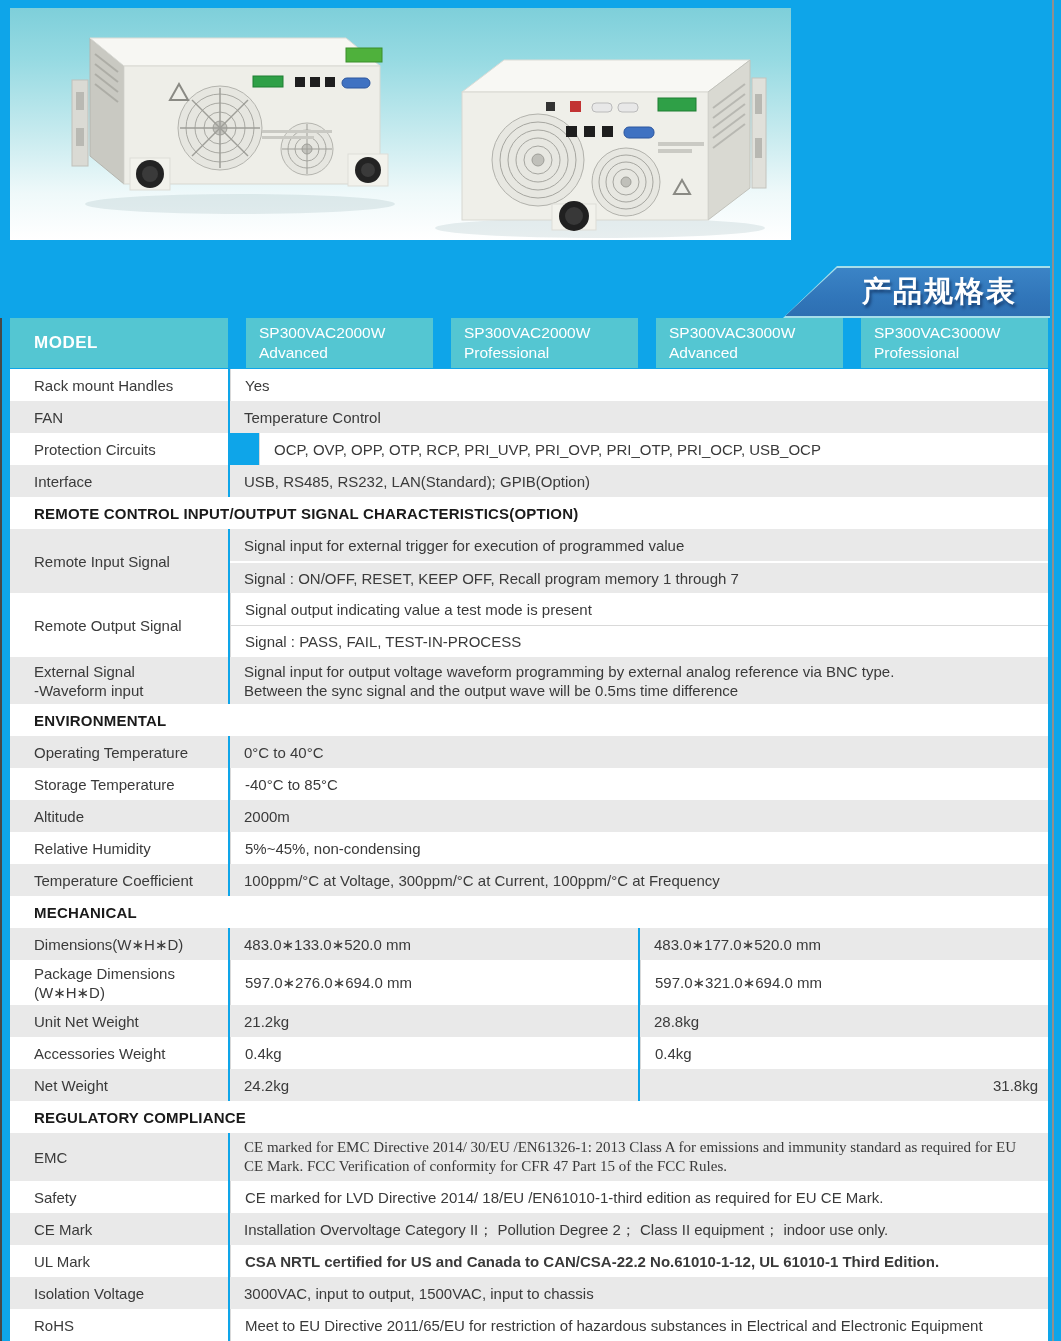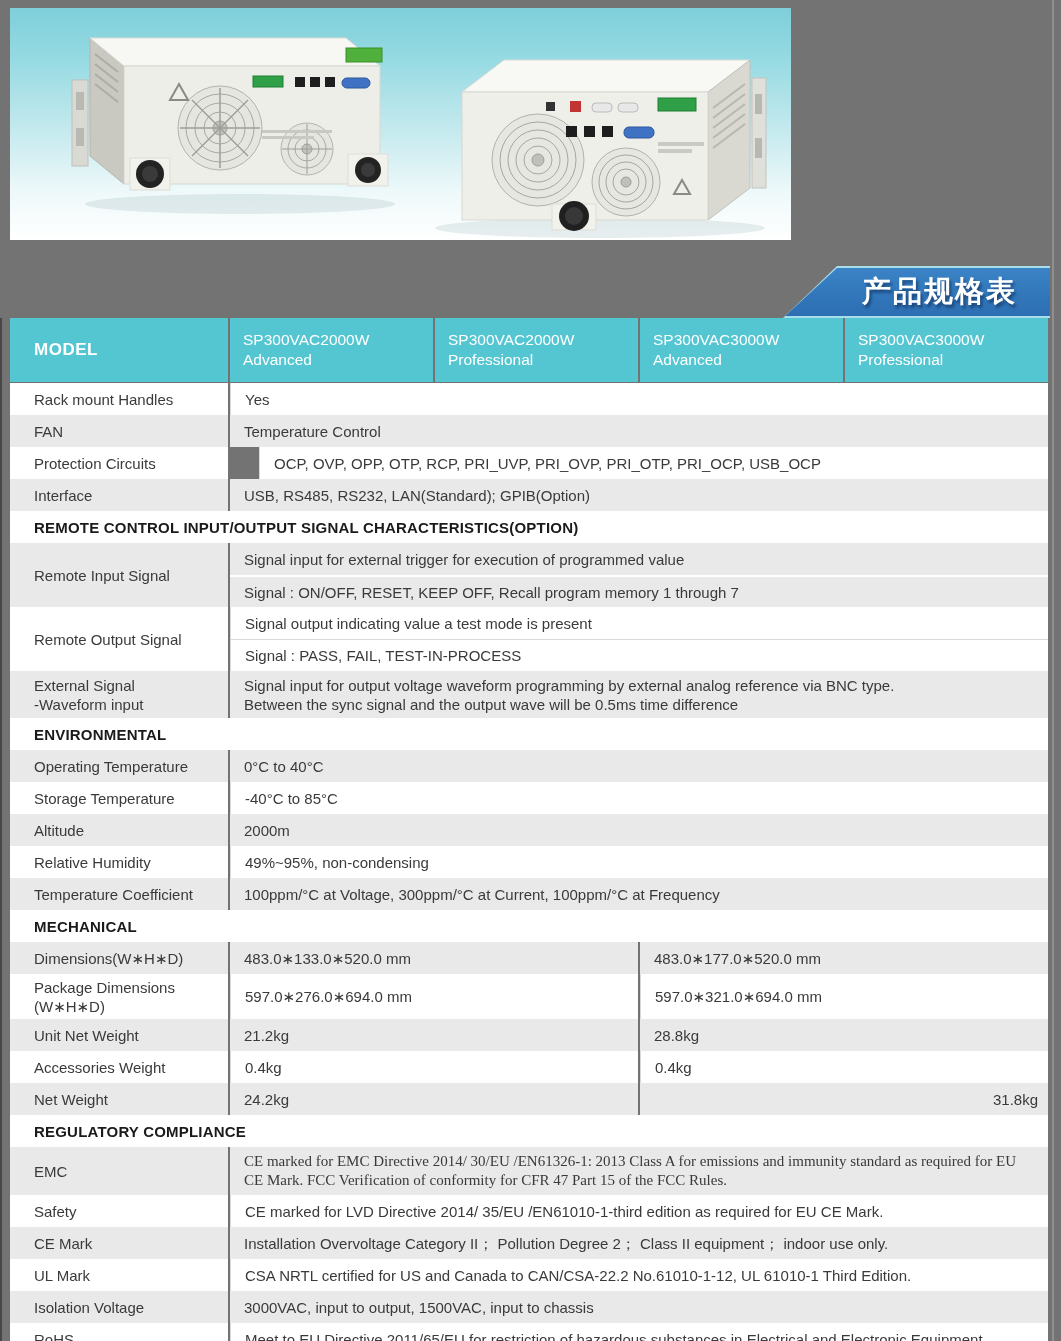--- a/index.html
+++ b/index.html
@@ -1,16 +1,16 @@
 <!DOCTYPE html>
 <html><head>
 <meta charset="utf-8">
 <style>
   html,body{margin:0;padding:0;background:#ffffff;}
-  #page{position:relative;width:1061px;height:1341px;background:#737373;overflow:hidden;
+  #page{position:relative;width:1061px;height:1341px;background:#0ea5e9;overflow:hidden;
         font-family:"Liberation Sans", sans-serif;color:#3a3a3a;}
 
   
   .edge-right{position:absolute;left:1052px;top:0;width:2px;height:1341px;background:#8f8f8f;}
   .edge-left{position:absolute;left:0;top:318px;width:2px;height:1023px;background:#474747;}
 
   
   .photo{position:absolute;left:10px;top:8px;width:781px;height:232px;}
 
   
@@ -18,21 +18,21 @@
     -webkit-clip-path:polygon(54px 0,100% 0,100% 100%,0 100%);clip-path:polygon(54px 0,100% 0,100% 100%,0 100%);}
   .banner-inner{position:absolute;left:2px;top:2px;right:0;bottom:2px;
     background:linear-gradient(180deg,#3b84c6 0%,#3176ba 60%,#2d6fb2 100%);
     -webkit-clip-path:polygon(52px 0,100% 0,100% 100%,0 100%);clip-path:polygon(52px 0,100% 0,100% 100%,0 100%);
     display:flex;align-items:center;justify-content:center;padding-left:44px;}
   .banner-inner span{color:#ffffff;font-weight:bold;font-size:29px;letter-spacing:2px;
     text-shadow:2px 3px 3px rgba(8,30,70,.55);}
 
   
   .spec-table{position:absolute;left:10px;top:318px;width:1038px;}
-  .header-row{display:flex;gap:2px;height:64px;margin-bottom:1px;}
+  .header-row{display:flex;gap:18px;height:50px;margin-bottom:1px;}
   .hcell{background:#54c6d2;color:#ffffff;}
   .hcell-label{width:218px;display:flex;align-items:center;padding-left:24px;box-sizing:border-box;
     font-weight:bold;font-size:17px;letter-spacing:.5px;}
   .hcell-col{flex:1;display:flex;flex-direction:column;justify-content:center;padding-left:13px;
     box-sizing:border-box;font-size:15.5px;line-height:20px;}
 
   .section-row{min-height:32px;display:flex;align-items:center;padding-left:24px;box-sizing:border-box;
     background:#ffffff;font-weight:bold;font-size:15px;color:#1a1a1a;letter-spacing:.2px;}
 
   .spec-row{display:flex;gap:2px;min-height:32px;}
@@ -309,21 +309,21 @@
               <div>2000m</div>
             </div>
           </div>
         </div>
         <div class="spec-row white">
           <div class="label-cell">
             <div>Relative Humidity</div>
           </div>
           <div class="value-col inline">
             <div class="value-cell" style="flex: 4 1 0%;">
-              <div>49%~95%, non-condensing</div>
+              <div>5%~45%, non-condensing</div>
             </div>
           </div>
         </div>
         <div class="spec-row gray">
           <div class="label-cell">
             <div>Temperature Coefficient</div>
           </div>
           <div class="value-col inline">
             <div class="value-cell" style="flex: 4 1 0%; justify-content: center;">
               <div>100ppm/°C at Voltage, 300ppm/°C at Current, 100ppm/°C at Frequency</div>
@@ -407,40 +407,40 @@
               <div>CE marked for EMC Directive 2014/ 30/EU /EN61326-1: 2013 Class A for emissions and immunity standard as required for EU CE Mark. FCC Verification of conformity for CFR 47 Part 15 of the FCC Rules.</div>
             </div>
           </div>
         </div>
         <div class="spec-row white">
           <div class="label-cell">
             <div>Safety</div>
           </div>
           <div class="value-col inline">
             <div class="value-cell" style="flex: 4 1 0%;">
-              <div>CE marked for LVD Directive 2014/ 35/EU /EN61010-1-third edition as required for EU CE Mark.</div>
+              <div>CE marked for LVD Directive 2014/ 18/EU /EN61010-1-third edition as required for EU CE Mark.</div>
             </div>
           </div>
         </div>
         <div class="spec-row gray">
           <div class="label-cell">
             <div>CE Mark</div>
           </div>
           <div class="value-col inline">
             <div class="value-cell" style="flex: 4 1 0%;">
               <div>Installation Overvoltage Category II； Pollution Degree 2； Class II equipment； indoor use only.</div>
             </div>
           </div>
         </div>
         <div class="spec-row white">
           <div class="label-cell">
             <div>UL Mark</div>
           </div>
           <div class="value-col inline">
-            <div class="value-cell" style="flex: 4 1 0%;">
+            <div class="value-cell" style="flex: 4 1 0%; font-weight: bold;">
               <div>CSA NRTL certified for US and Canada to CAN/CSA-22.2 No.61010-1-12, UL 61010-1 Third Edition.</div>
             </div>
           </div>
         </div>
         <div class="spec-row gray">
           <div class="label-cell">
             <div>Isolation Voltage</div>
           </div>
           <div class="value-col inline">
             <div class="value-cell" style="flex: 4 1 0%;">

